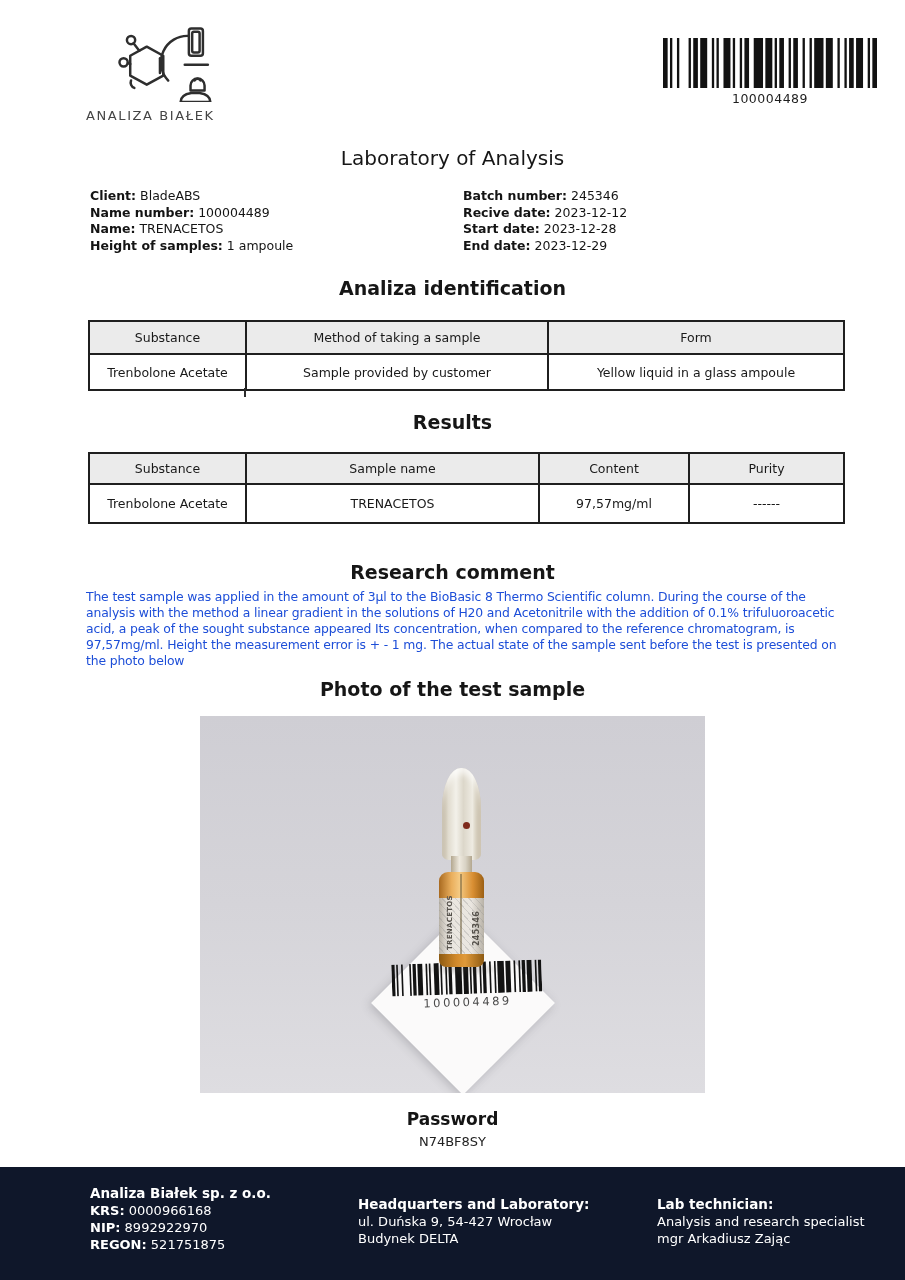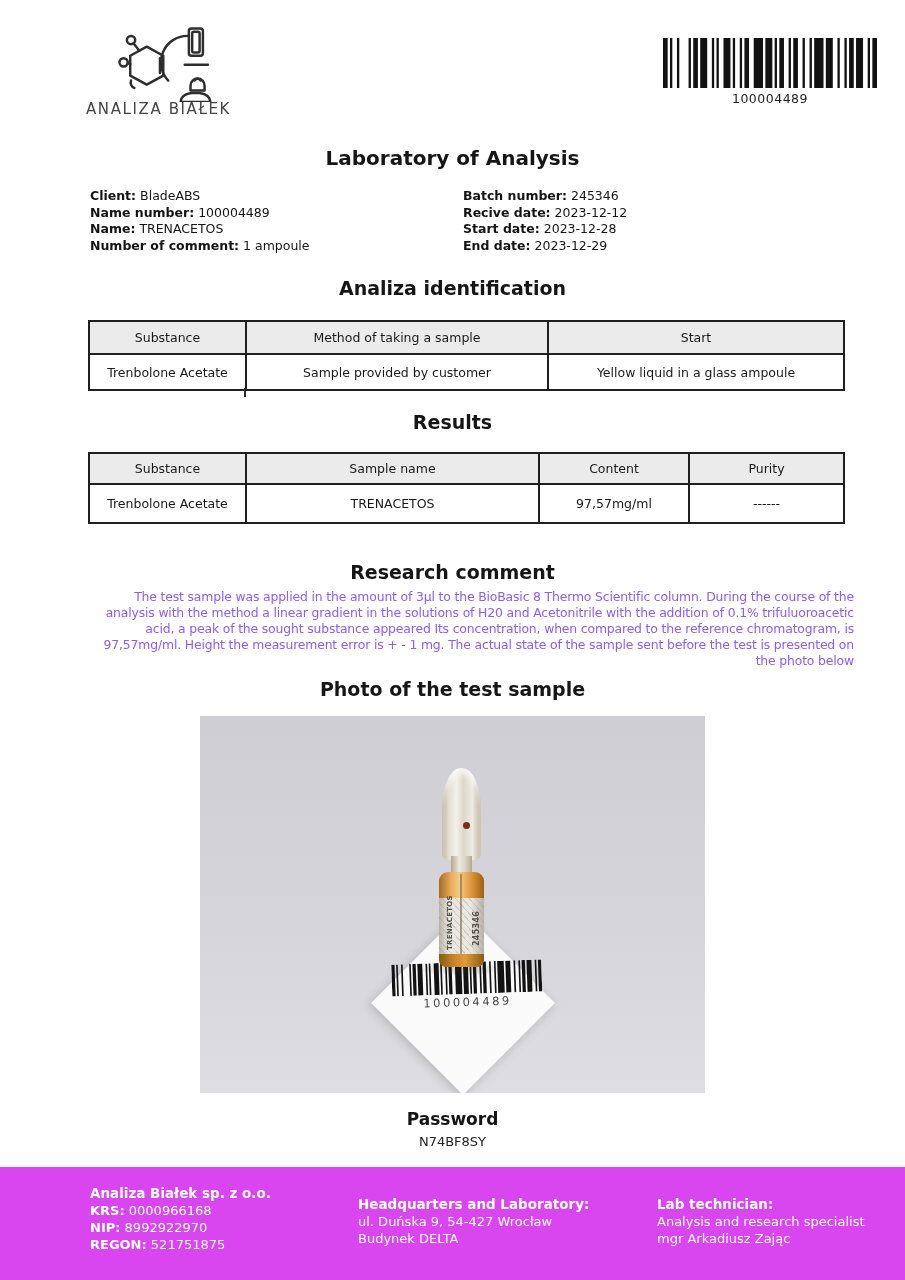--- a/index.html
+++ b/index.html
@@ -3,30 +3,30 @@
 <meta charset="utf-8">
 <style>
   html,body{margin:0;padding:0;background:#fff;}
   .page{position:relative;width:905px;height:1280px;background:#ffffff;overflow:hidden;
         font-family:"DejaVu Sans","Liberation Sans",sans-serif;color:#1c1c1c;}
   .abs{position:absolute;}
 
   
   .logo-art{left:108px;top:26px;width:132px;height:76px;}
   .logo-art svg{width:100%;height:100%;}
-  .logo-text{left:86px;top:100px;width:170px;font-size:15px;letter-spacing:1.6px;
+  .logo-text{left:86px;top:108px;width:170px;font-size:13px;letter-spacing:1.6px;
              color:#454545;white-space:nowrap;}
   .barcode-top{left:663px;top:38px;width:214px;text-align:center;}
   .barcode-bars{width:100%;height:50px;display:block;}
   .barcode-bars svg{width:100%;height:100%;display:block;}
   .barcode-bars rect{fill:#121212;}
   .barcode-num{font-size:12.5px;color:#1e1e1e;margin-top:3px;letter-spacing:.5px;}
 
   
-  .h1{left:0;top:146px;width:905px;text-align:center;font-size:20px;font-weight:bold;color:#161616;}
+  .h1{left:0;top:146px;width:905px;text-align:center;font-size:20px;font-weight:normal;color:#161616;}
   .h2{left:0;width:905px;text-align:center;font-size:19px;font-weight:bold;color:#161616;}
 
   
   .info-col{font-size:12.5px;line-height:16.6px;color:#141414;}
   .info-col .lbl{font-weight:bold;text-align:center;}
   .info-left{left:90px;top:188px;}
   .info-right{left:463px;top:188px;}
 
   
   table.doc{border-collapse:collapse;table-layout:fixed;}
@@ -34,21 +34,21 @@
         text-align:center;padding:0;color:#191919;}
   table.doc thead th{background:#ebebeb;}
   .t-sample{left:88px;top:320px;}
   .t-sample th{height:31px;} .t-sample td{height:34px;}
   .t-results{left:88px;top:452px;}
   .t-results th{height:29px;} .t-results td{height:37px;}
   .tick{left:244px;top:388px;width:2px;height:9px;background:#2b2b2b;}
 
   
   .comment{left:86px;top:589px;width:768px;font-size:12.4px;line-height:16.1px;
-           letter-spacing:-0.15px;color:#8b5cf6;text-align:right;}
+           letter-spacing:-0.15px;color:#1d4ed8;text-align:left;}
 
   
   .photo{left:200px;top:716px;width:505px;height:377px;overflow:hidden;
          background:linear-gradient(180deg,#cfced4 0%,#d5d4d9 50%,#dedde1 100%);}
   .card{position:absolute;left:198px;top:222px;width:130px;height:130px;background:#fbfafa;
         transform:rotate(45deg);box-shadow:0 3px 10px rgba(70,70,80,.25);}
   .pbar{position:absolute;left:192px;top:246px;width:150px;text-align:center;transform:rotate(-2deg);}
   .pbar .barcode-bars{height:32px;}
   .pbar-num{font-size:11.5px;letter-spacing:2.5px;color:#4a4a4a;margin-top:1px;}
   .amp{position:absolute;left:0;top:0;width:100%;height:100%;}
@@ -148,41 +148,41 @@
       </span>
     <div class="barcode-num">100004489</div>
   </div>
 
   <div class="abs h1">Laboratory of Analysis</div>
 
   <div class="abs info-col info-left">
     <div><span class="lbl">Client:</span> <span>BladeABS</span></div>
     <div><span class="lbl">Name number:</span> <span>100004489</span></div>
     <div><span class="lbl">Name:</span> <span>TRENACETOS</span></div>
-    <div><span class="lbl">Number of comment:</span> <span>1 ampoule</span></div>
+    <div><span class="lbl">Height of samples:</span> <span>1 ampoule</span></div>
   </div>
   <div class="abs info-col info-right">
     <div><span class="lbl">Batch number:</span> <span>245346</span></div>
     <div><span class="lbl">Recive date:</span> <span>2023-12-12</span></div>
     <div><span class="lbl">Start date:</span> <span>2023-12-28</span></div>
     <div><span class="lbl">End date:</span> <span>2023-12-29</span></div>
   </div>
 
   <div class="abs h2" style="top:277px">Analiza identification</div>
   <table class="abs doc t-sample">
     <colgroup>
         <col style="width:157px">
         <col style="width:302px">
         <col style="width:296px">
       </colgroup>
     <thead>
         <tr>
       <th>Substance</th>
       <th>Method of taking a sample</th>
-      <th>Start</th>
+      <th>Form</th>
     </tr>
       </thead>
     <tbody>
         <tr>
       <td>Trenbolone Acetate</td>
       <td>Sample provided by customer</td>
       <td>Yellow liquid in a glass ampoule</td>
     </tr>
       </tbody>
   </table>
@@ -265,21 +265,21 @@
       <div class="vtext vt1">TRENACETOS</div>
       <div class="vtext vt2">245346</div>
       <div class="seam"></div>
       <div class="body-bot"></div>
     </div>
   </div>
 
   <div class="abs pw-label">Password</div>
   <div class="abs pw-value">N74BF8SY</div>
 
-  <div class="abs footer" style="background: #d946ef;">
+  <div class="abs footer" style="background: #0f172a;">
     <div class="f-col f1">
       <div class="f-title">Analiza Białek sp. z o.o.</div>
       <div><span class="b">KRS:</span> <span>0000966168</span></div>
       <div><span class="b">NIP:</span> <span>8992922970</span></div>
       <div><span class="b">REGON:</span> <span>521751875</span></div>
     </div>
     <div class="f-col f2">
       <div class="f-title">Headquarters and Laboratory:</div>
       <div>ul. Duńska 9, 54-427 Wrocław</div>
       <div>Budynek DELTA</div>

